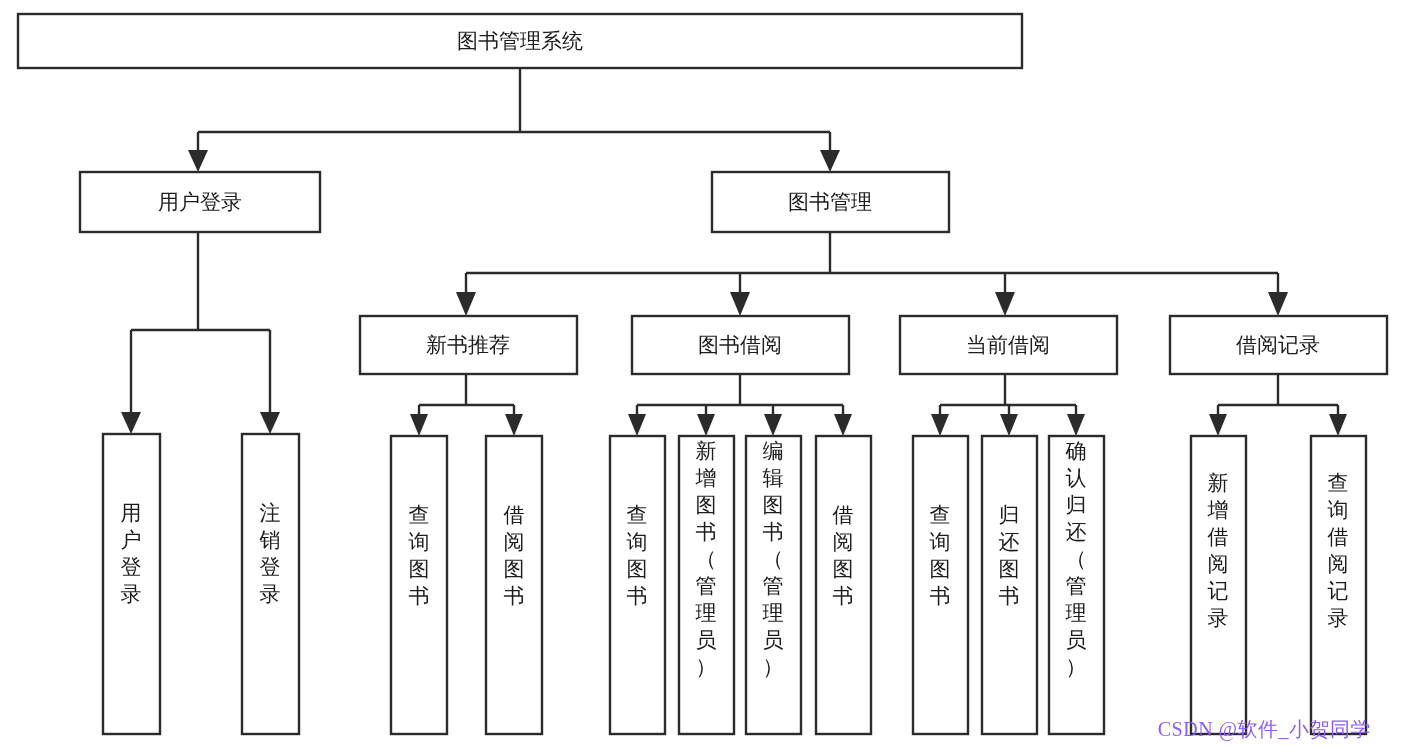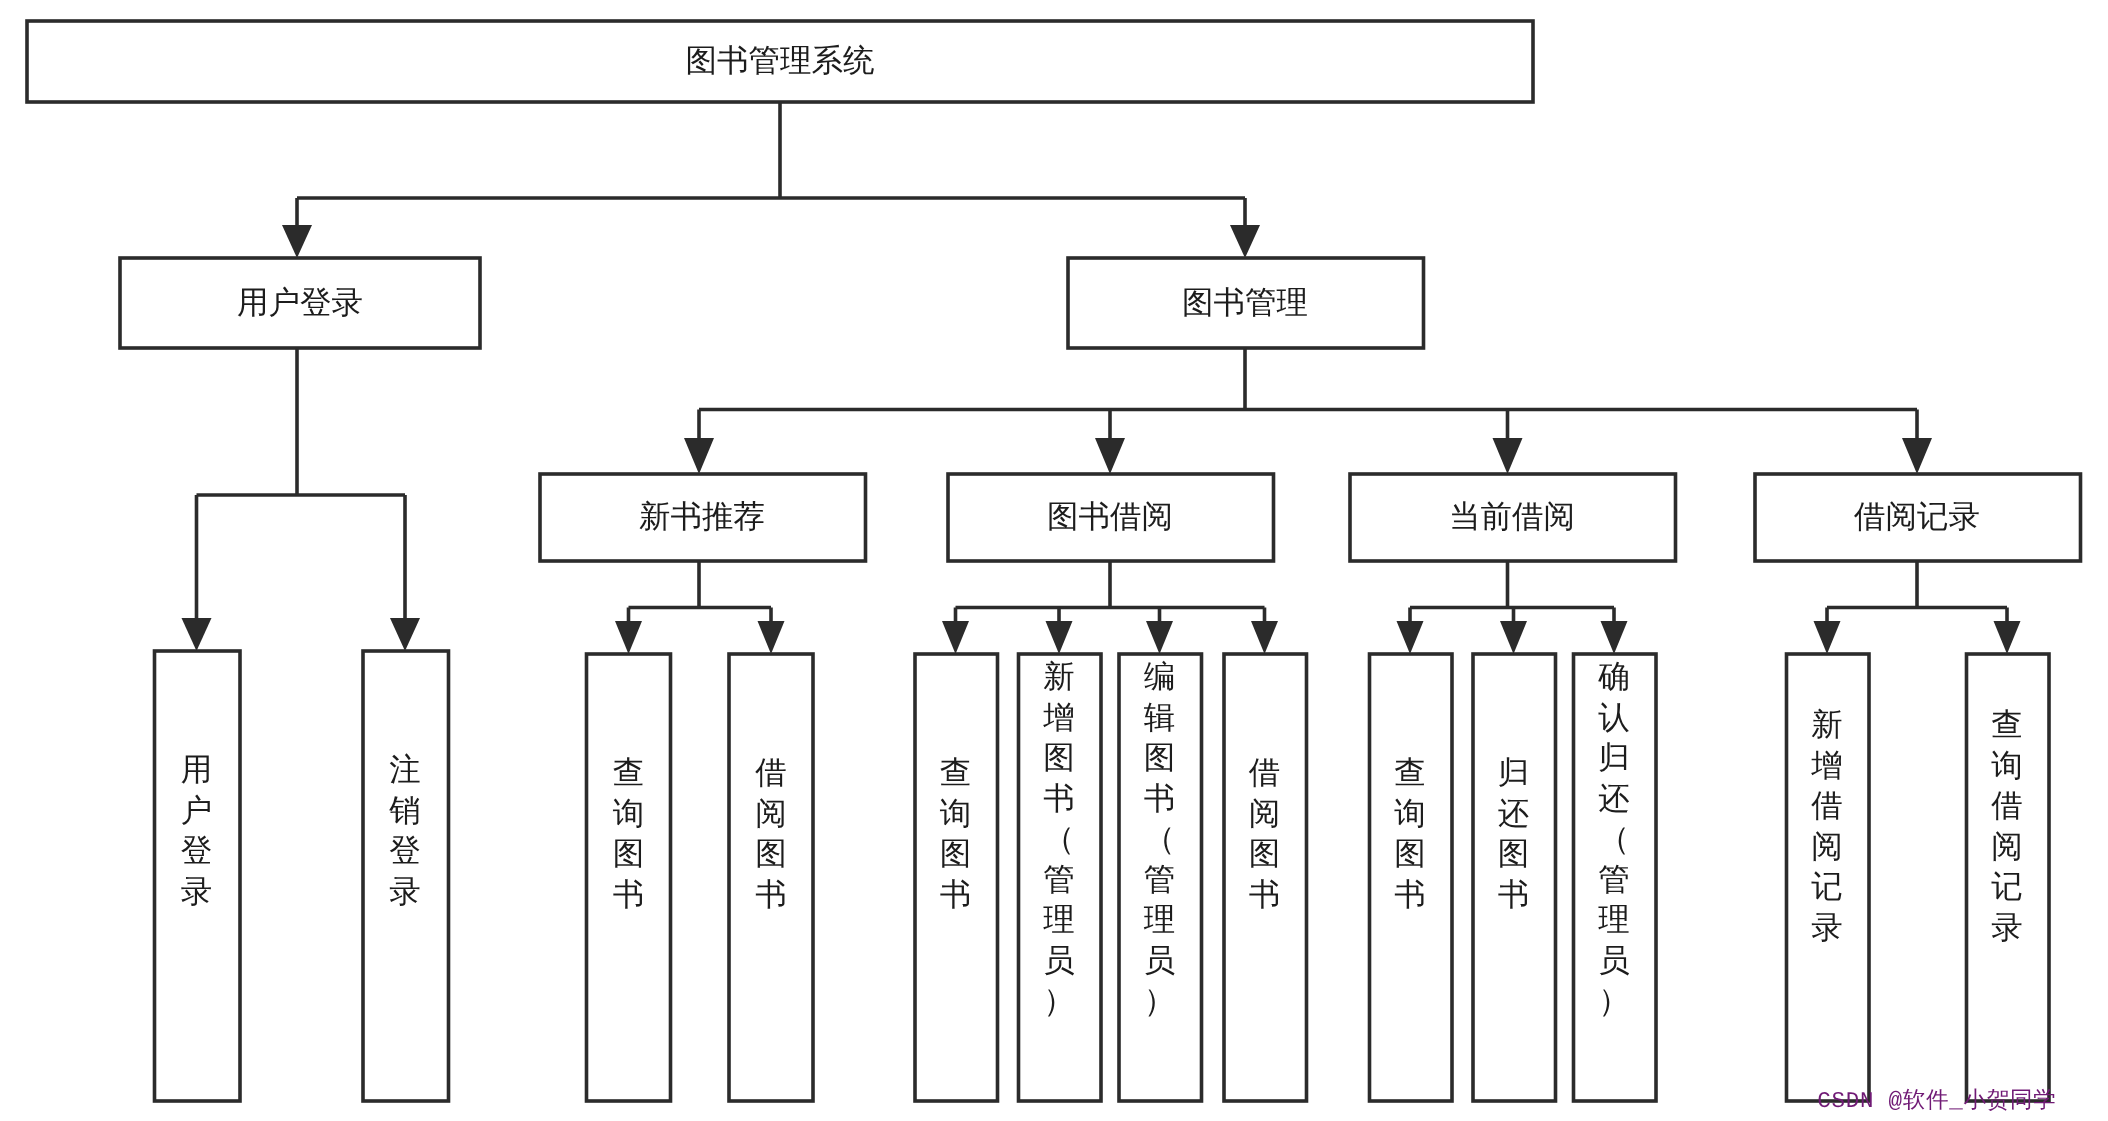--- a/index.html
+++ b/index.html
@@ -54,23 +54,23 @@
     font-family: "Liberation Sans", "DejaVu Sans", sans-serif;
     font-size: 21px;
     fill: #1c1c1c;
     text-anchor: middle;
     white-space: pre;
   }
   .watermark-text {
     position: absolute;
     right: 8px;
     bottom: 4px;
-    font-family: Liberation Mono, monospace;
-    font-size: 15px;
-    color: #701a75;
+    font-family: Liberation Serif, serif;
+    font-size: 20px;
+    color: #8b5cf6;
     letter-spacing: 0.5px;
     user-select: none;
     pointer-events: none;
     white-space: pre;
   }
 </style>
 </head>
 <body>
 
 <div id="diagram-root">

